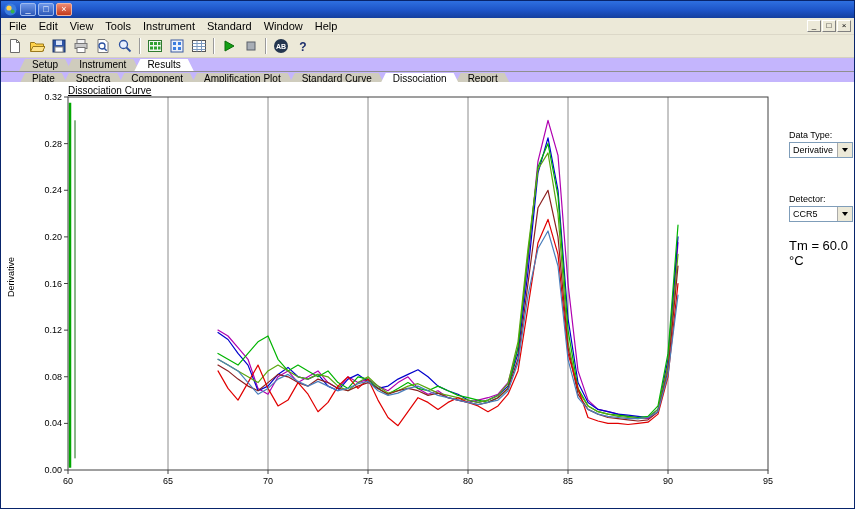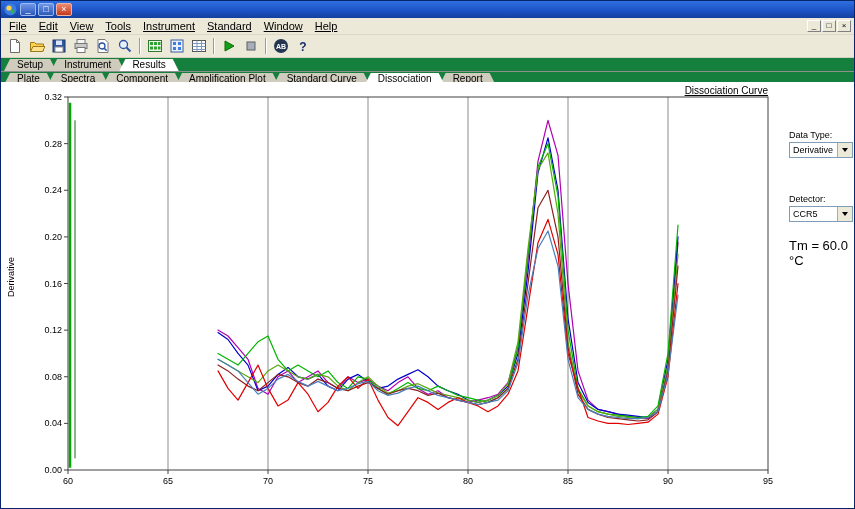--- a/index.html
+++ b/index.html
@@ -21,52 +21,52 @@
     background:linear-gradient(#6f97e8,#2c58b8);border:1px solid #9db9ef;border-radius:2px;
     font-family:"Liberation Sans",sans-serif;
   }
   .wbtn.close{background:linear-gradient(#ef8a70,#c33a1d);border-color:#f0b39f;}
   
   .menubar{
     height:16px;background:#ece9d8;display:flex;align-items:center;
     font-size:11px;border-bottom:1px solid #dcd8c8;padding:0 2px;
   }
   .menubar ul{list-style:none;margin:0;padding:0;display:flex;flex:1;}
-  .menubar li{padding:1px 6px;cursor:default;text-decoration:underline;}
+  .menubar li{padding:1px 6px;cursor:default;}
   .mdi-buttons{display:flex;gap:1px;margin-right:1px;}
   .mbtn{
     width:14px;height:12px;padding:0;font-size:8px;line-height:10px;
     background:#ece9d8;border:1px solid;border-color:#fff #808080 #808080 #fff;color:#000;
   }
   
   .toolbar{
     height:22px;background:#ece9d8;display:flex;align-items:center;
     padding:0 3px;border-bottom:1px solid #d5d1c0;
   }
   .tbtn{
     width:22px;height:20px;display:flex;align-items:center;justify-content:center;
     background:transparent;border:1px solid transparent;padding:0;
   }
   .tbtn span{display:inline-flex;}
   .tsep{width:1px;height:16px;background:#9a9a9a;border-right:1px solid #fff;margin:0 3px;}
   
   .tabrow{
-    height:13px;background:#15803d;display:flex;align-items:flex-end;
-    padding-left:3px;border-bottom:1px solid #8f8f8f;
+    height:13px;background:#c4b5fd;display:flex;align-items:flex-end;
+    padding-left:18px;border-bottom:1px solid #8f8f8f;
   }
   .tab{
     position:relative;font-size:10px;line-height:12px;height:12px;padding:0 13px;
     background:#cfccbd;color:#000;margin-right:-5px;cursor:default;
     clip-path:polygon(6px 0,calc(100% - 6px) 0,100% 100%,0 100%);
   }
   .tab.active{background:#fff;font-weight:normal;z-index:3;}
   
   .content{position:absolute;top:81px;left:0;right:0;bottom:0;background:#fff;}
   .chart-title{
-    position:absolute;top:3px;left:67px;width:700px;text-align:right;
+    position:absolute;top:3px;left:67px;width:700px;text-align:left;
     font-size:10px;text-decoration:underline;color:#000;
   }
   #chart-svg{position:absolute;left:0;top:0;}
   .ylabel{
     position:absolute;left:-30px;top:190px;width:80px;text-align:center;
     transform:rotate(-90deg);font-size:9px;color:#000;
   }
   .xlabel{
     position:absolute;top:405px;left:67px;width:700px;text-align:center;
     font-size:9px;color:#000;

